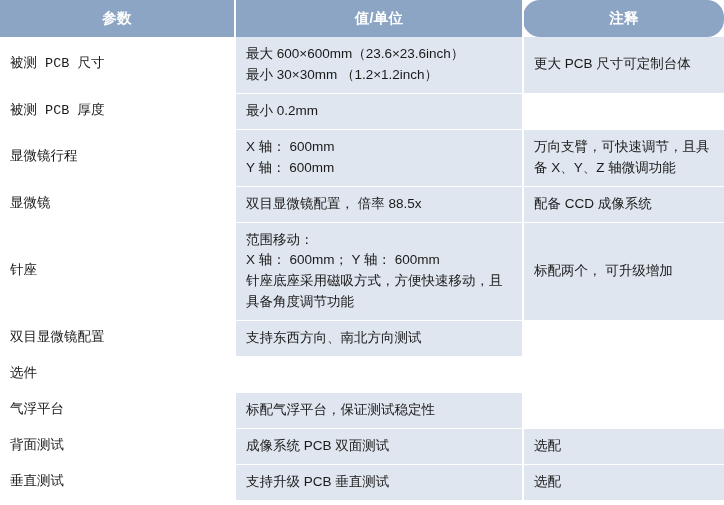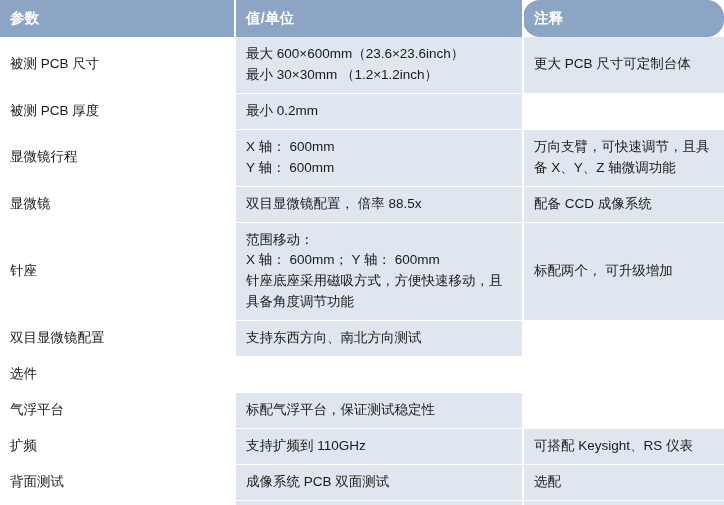--- a/index.html
+++ b/index.html
@@ -21,21 +21,21 @@
   }
   #spec-table col.c0 { width: 235px; }
   #spec-table col.c1 { width: 288px; }
   #spec-table col.c2 { width: 201px; }
 
   #spec-table th {
     background: #8ca5c4;
     color: #ffffff;
     font-weight: bold;
     font-size: 14.5px;
-    text-align: left;
+    text-align: center;
     padding: 9px 10px 9px 10px;
     border-right: 2px solid #ffffff;
     vertical-align: middle;
     letter-spacing: 0.2px;
   }
   #spec-table th:last-child { border-right: none; border-radius: 17px; }
 
   #spec-table td {
     font-size: 13.5px;
     line-height: 1.55;
@@ -45,21 +45,21 @@
     border-right: 2px solid #ffffff;
     white-space: pre-line;
   }
   #spec-table td:last-child { border-right: none; }
 
   #spec-table tbody tr.rowA td { background: #ffffff; }
 
   
   #spec-table tbody td.col1,
   #spec-table tbody td.col2 { background: #dfe6ef !important; }
-  #spec-table tbody td.col0 { background: #ffffff !important; }
+  #spec-table tbody td.col0 { background: #ffffff !important; font-family: Liberation Mono, monospace; }
 
   #spec-table tbody td.empty { background: #ffffff !important; }
 
   #spec-table tbody tr:last-child td { border-bottom: none; }
 </style>
 </head>
 <body>
 
 <table id="spec-table">
   <colgroup>
@@ -113,25 +113,20 @@
       <td class="col0">选件</td>
       <td class="col1 empty"></td>
       <td class="col2 empty"></td>
     </tr>
     <tr class="rowA">
       <td class="col0">气浮平台</td>
       <td class="col1">标配气浮平台，保证测试稳定性</td>
       <td class="col2 empty"></td>
     </tr>
     <tr class="rowA">
-      <td class="col0">扩频</td>
-      <td class="col1">支持扩频到 110GHz</td>
-      <td class="col2">可搭配 Keysight、RS 仪表</td>
-    </tr>
-    <tr class="rowA">
       <td class="col0">背面测试</td>
       <td class="col1">成像系统 PCB 双面测试</td>
       <td class="col2">选配</td>
     </tr>
     <tr class="rowA">
       <td class="col0">垂直测试</td>
       <td class="col1">支持升级 PCB 垂直测试</td>
       <td class="col2">选配</td>
     </tr>
   </tbody>

